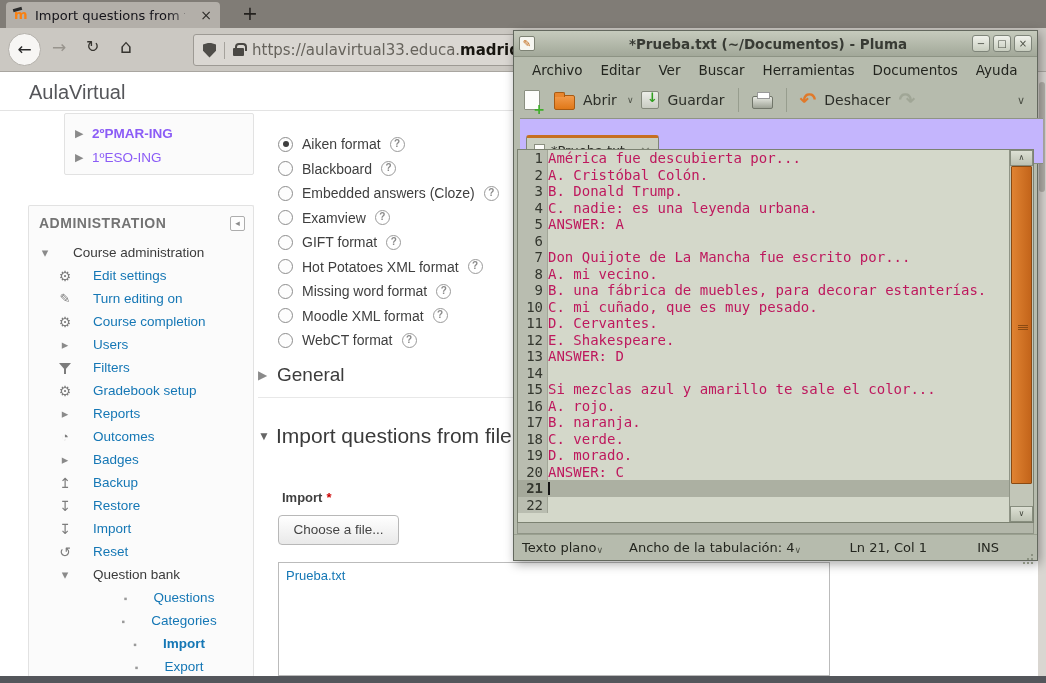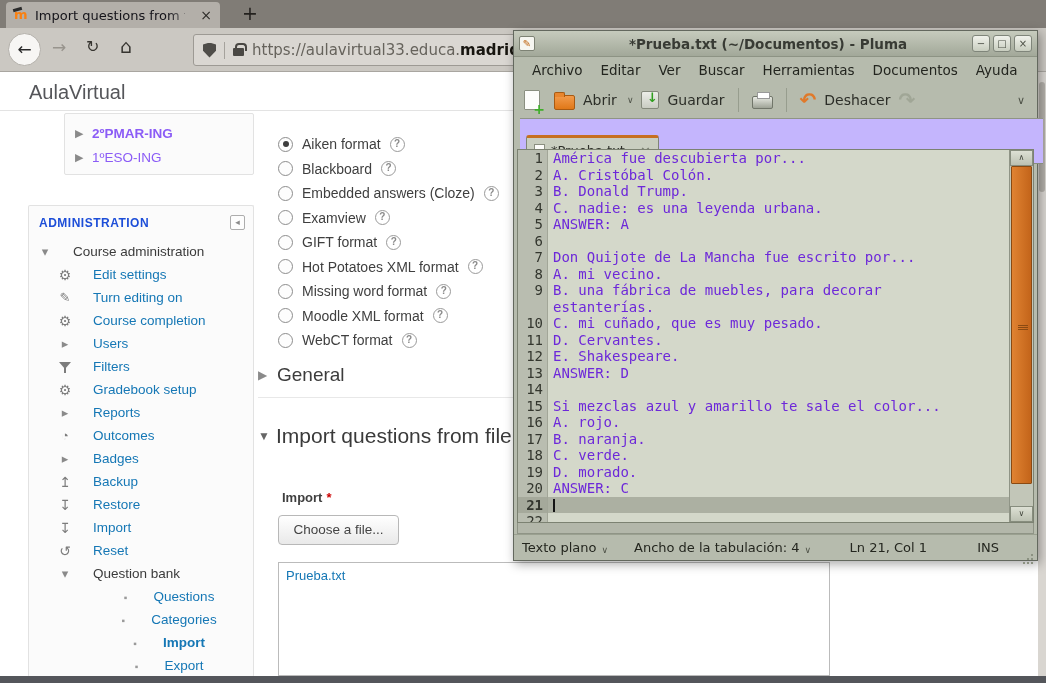--- a/index.html
+++ b/index.html
@@ -47,21 +47,21 @@
   .mdl-header { position:absolute; left:0; top:0; width:100%; height:39px; background:#fff; border-bottom:1px solid #e3e3e3; }
   .mdl-site-title { position:absolute; left:18px; top:9px; font-size:20px; color:#55565a;margin-left:11px; }
   .mdl-block { position:absolute; background:#fbfbfb; border:1px solid #e2e2e2; border-radius:2px; }
   .blk-courses { left:64px; top:41px; width:190px; height:62px; padding:7px 0 0 10px; }
   .crs-row { display:flex; align-items:center; height:24px; gap:7px; }
   .caret { color:#8a8a8a; font-size:11px; width:10px; flex:none; }
   .mdl-link { color:#8b5cf6; font-size:13.5px; text-decoration:none; }
   .crs-row.bold .mdl-link { font-weight:bold; }
   .blk-admin { left:28px; top:133px; width:226px; height:472px; border-bottom:none; }
   .adm-head { display:flex; align-items:center; padding:9px 8px 4px 10px; }
-  .adm-title { font-size:12px; font-weight:bold; color:#1d4ed8; letter-spacing:.5px; flex:1; }
+  .adm-title { font-size:14px; font-weight:bold; color:#737373; letter-spacing:.5px; flex:1; }
   .dock-icon { width:15px; height:15px; border:1px solid #adadad; border-radius:2px; background:#fdfdfd;
     font-size:9px; color:#8a8a8a; text-align:center; line-height:13px; }
   .adm-tree { margin-top:6px; }
   .trow { display:flex; align-items:center; height:23px; gap:20px; }
   .trow .tic { width:16px; text-align:center; flex:none; color:#7c7c7c; font-size:13px; line-height:1; }
   .trow.ind0 { padding-left:8px; }
   .trow.ind1 { padding-left:28px; }
   .trow.ind2 { padding-left:50px;justify-content:center; }
   .tlabel { font-size:13.5px; color:#1577b5; white-space:nowrap; }
   .trow.plain .tlabel { color:#3b3b3b; }
@@ -147,38 +147,38 @@
     display:flex; align-items:center; padding:0 7px; gap:6px; }
   .doc-ico { width:11px; height:14px; background:#fdfdfb; border:1px solid #8a8f80; flex:none; }
   .doctab-title { font-size:13px; color:#2e302a; white-space:nowrap; }
   .doctab-close { margin-left:auto; font-size:13px; font-weight:bold; color:#7c8173; line-height:1; }
   .pl-editor { position:absolute; left:3px; right:3px; top:118px; bottom:37px; border:1px solid #7c8272;
     background:#d4d8ca; display:flex; overflow:hidden; }
   .ed-lines { flex:1; overflow:hidden; font-family:"DejaVu Sans Mono", monospace; font-size:14px; line-height:16.5px; }
   .eline { display:flex; min-height:16.5px; }
   .lnum { width:30px; padding-right:4px; text-align:right; background:#b9bdb0; border-right:1px solid #a2a698;
     color:#33362e; flex:none; }
-  .ltext { flex:1; padding-left:5px; padding-right:20px; color:#6d28d9; white-space:pre-wrap; word-break:normal; }
+  .ltext { flex:1; padding-right:20px; color:#be185d; white-space:pre-wrap; word-break:normal; }
   .eline.current { background:#acb0a2; }
   .eline.current .lnum { background:#a5a99b; font-weight:bold; }
   .cursor { display:inline-block; width:1.5px; height:13px; background:#141414; vertical-align:-2px; }
   .ed-vscroll { width:24px; flex:none; border-left:1px solid #8f9486; background:#c2c6b8;
     display:flex; flex-direction:column; position:relative; }
   .vs-btn { height:16px; background:linear-gradient(#dde0d4,#bcc1b2); border:1px solid #878d7e;
     font-size:8px; color:#3f433a; text-align:center; line-height:14px; }
   .vs-btn.down { position:absolute; bottom:0; left:0; right:0; }
   .vs-thumb { position:absolute; left:1px; right:1px; top:16px; height:318px; background:linear-gradient(90deg,#e08332,#c3641a);
     border:1px solid #8a4a12; border-radius:1px; }
   .vs-grip { position:absolute; left:6px; top:50%; width:10px; height:1px; background:#8a4a12;
     box-shadow:0 2px 0 #8a4a12, 0 4px 0 #8a4a12; }
   .pl-hscroll { position:absolute; left:3px; right:3px; bottom:26px; height:11px; background:#b3b7aa;
     border:1px solid #8f9486; border-top:none; }
   .pl-statusbar { position:absolute; left:0; bottom:0; width:100%; height:26px; border-top:1px solid #9aa090;
     display:flex; align-items:center; padding-left:8px; font-size:13px; color:#24261f; }
-  .st-item { display:flex; align-items:flex-end; gap:5px; margin-right:26px; }
+  .st-item { display:flex; align-items:flex-end; margin-right:26px; }
   .st-chev { font-size:9px; color:#4c5046; }
   .st-pos { position:absolute; right:110px; }
   .st-ins { position:absolute; right:38px;margin-left:36px; }
   .st-grip { position:absolute; right:4px; bottom:4px; width:2px; height:2px; background:#8b9181;
     box-shadow:-4px 4px 0 #8b9181, 0 4px 0 #8b9181, -8px 8px 0 #8b9181, -4px 8px 0 #8b9181, 0 8px 0 #8b9181; }
 </style>
 </head>
 <body>
 
 <div id="screen">

